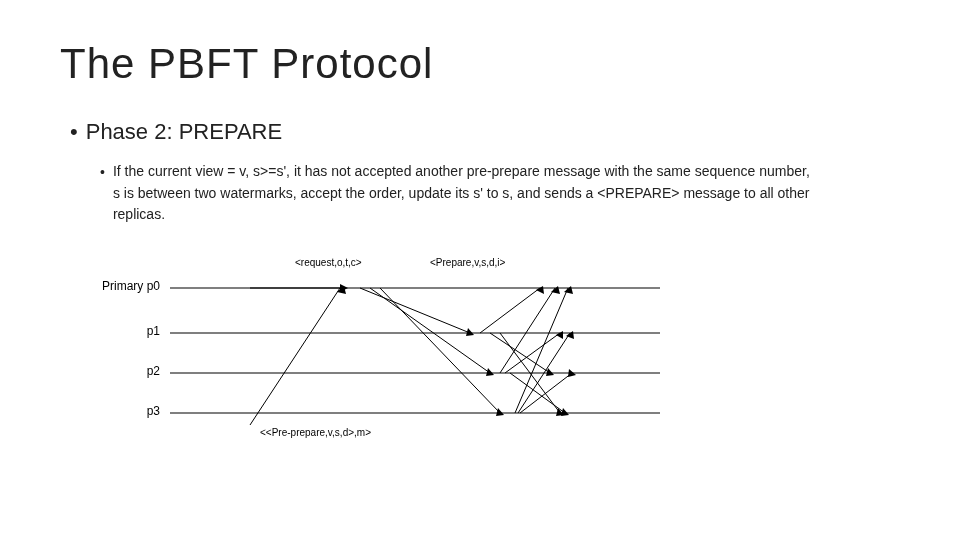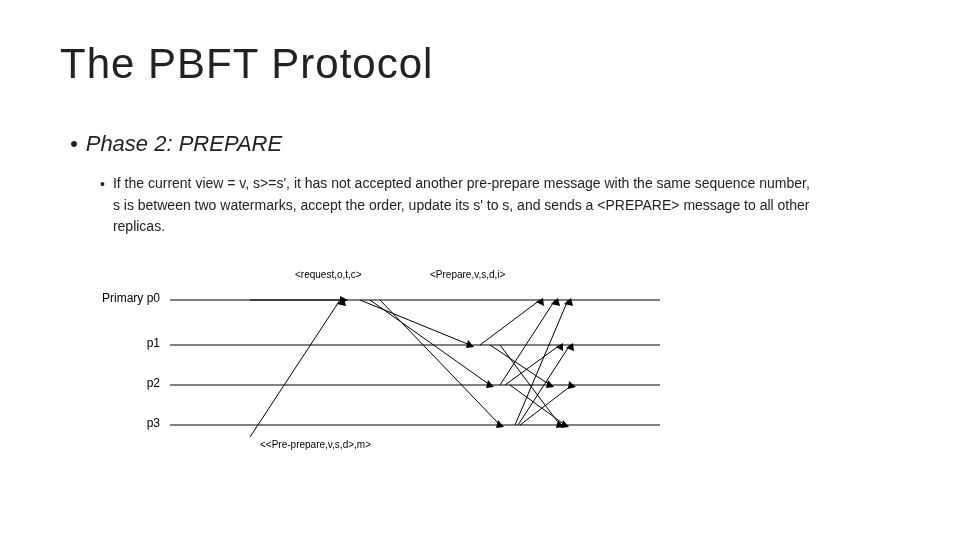--- a/index.html
+++ b/index.html
@@ -21,36 +21,35 @@
       width: 960px;
       height: 540px;
       padding: 40px 60px 30px 60px;
       position: relative;
     }
 
     .title {
       font-size: 42px;
       font-weight: 300;
       color: #222;
-      margin-bottom: 42px;
+      margin-bottom: 30px;
       letter-spacing: 1px;
     }
 
     .content {
       padding-left: 10px;
     }
 
     .bullet-l1 {
       font-size: 22px;
       color: #222;
       margin-bottom: 12px;
       display: flex;
       align-items: flex-end;
       gap: 8px;
-      font-style: italic;
     }
 
     .bullet-l1::before {
       content: '•';
       font-size: 22px;
       flex-shrink: 0;
       margin-top: 1px;
     }
 
     .bullet-l2 {

